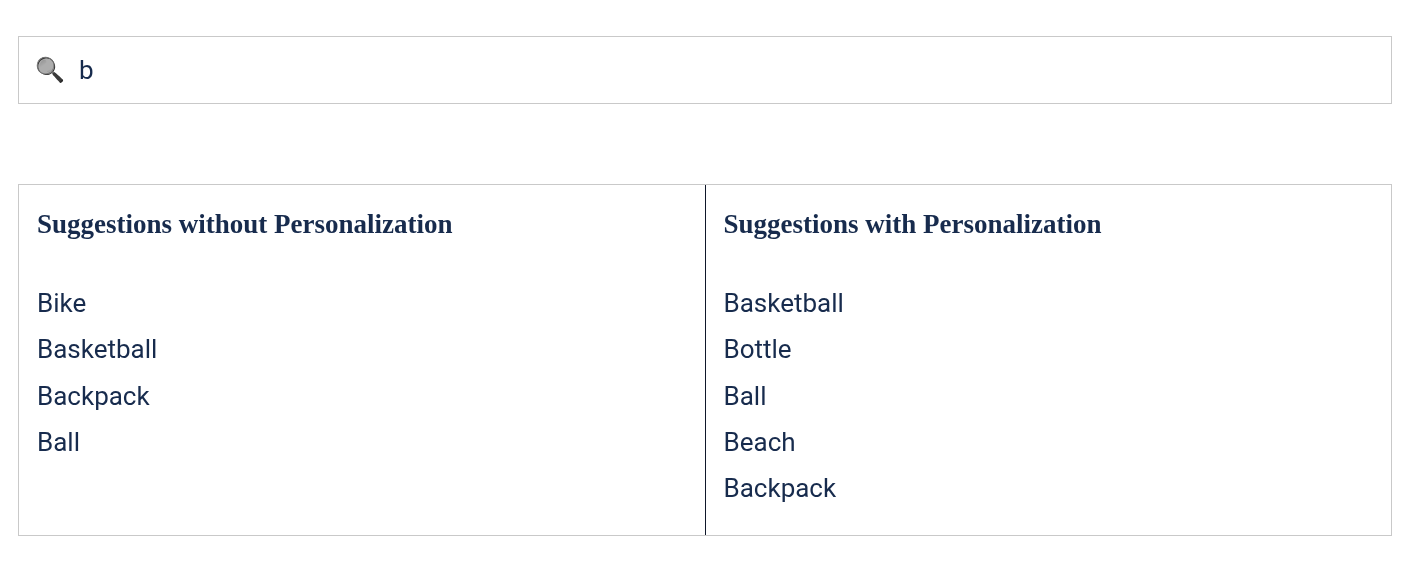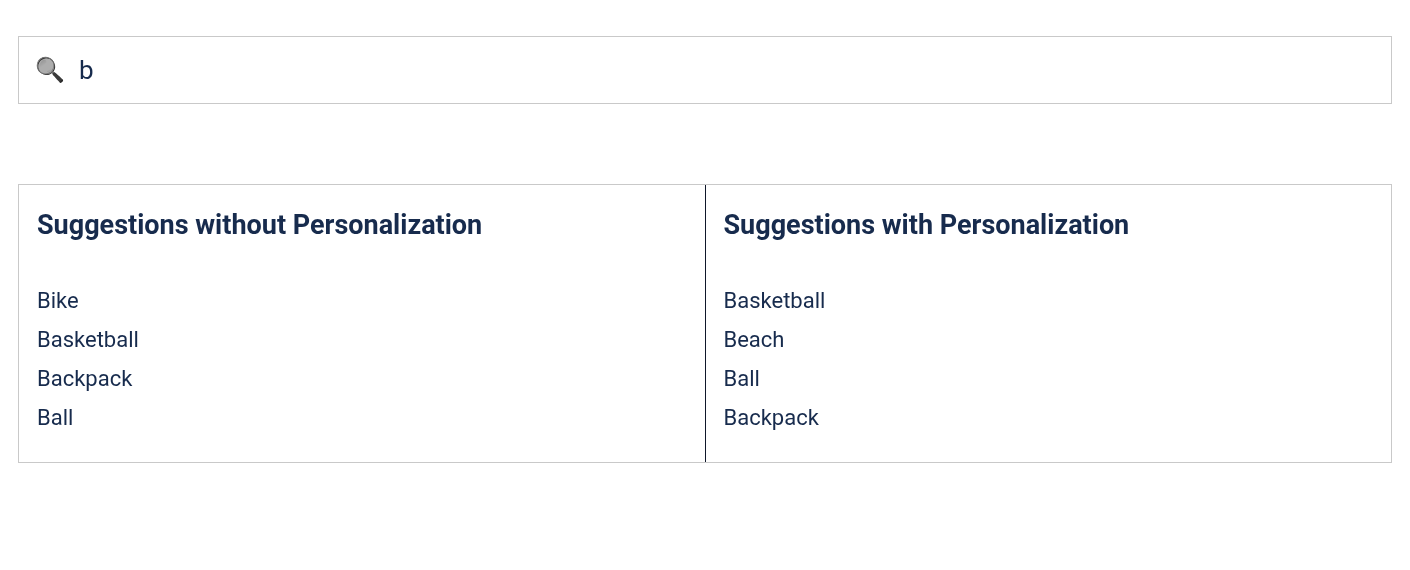--- a/index.html
+++ b/index.html
@@ -48,23 +48,24 @@
       padding: 24px 18px 24px 18px;
     }
     .col + .col {
       border-left: 1px solid #0f172a;
     }
     .col-heading {
       font-size: 27px;
       font-weight: 700;
       color: #172b4d;
       margin-bottom: 40px;
+      font-family: Liberation Serif, serif;
     }
     .suggestion {
-      font-size: 22px;
+      font-size: 26px;
       color: #172b4d;
       line-height: 1.78;
     }
   </style>
 </head>
 <body>
 
 <div class="search-box">
   <span class="search-icon">🔍</span>
   <input type="text" class="search-input" value="b" style="">
@@ -74,17 +75,18 @@
   <div class="col">
     <div class="col-heading">Suggestions without Personalization</div>
     <div class="suggestion">Bike</div>
     <div class="suggestion">Basketball</div>
     <div class="suggestion">Backpack</div>
     <div class="suggestion">Ball</div>
   </div>
   <div class="col">
     <div class="col-heading">Suggestions with Personalization</div>
     <div class="suggestion">Basketball</div>
+    <div class="suggestion">Bottle</div>
+    <div class="suggestion">Ball</div>
     <div class="suggestion">Beach</div>
-    <div class="suggestion">Ball</div>
     <div class="suggestion">Backpack</div>
   </div>
 </div>
 
 </body></html>

